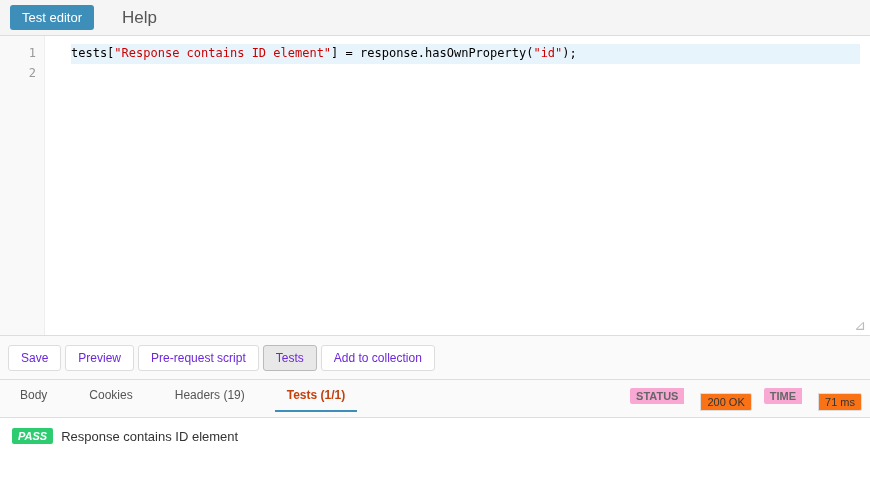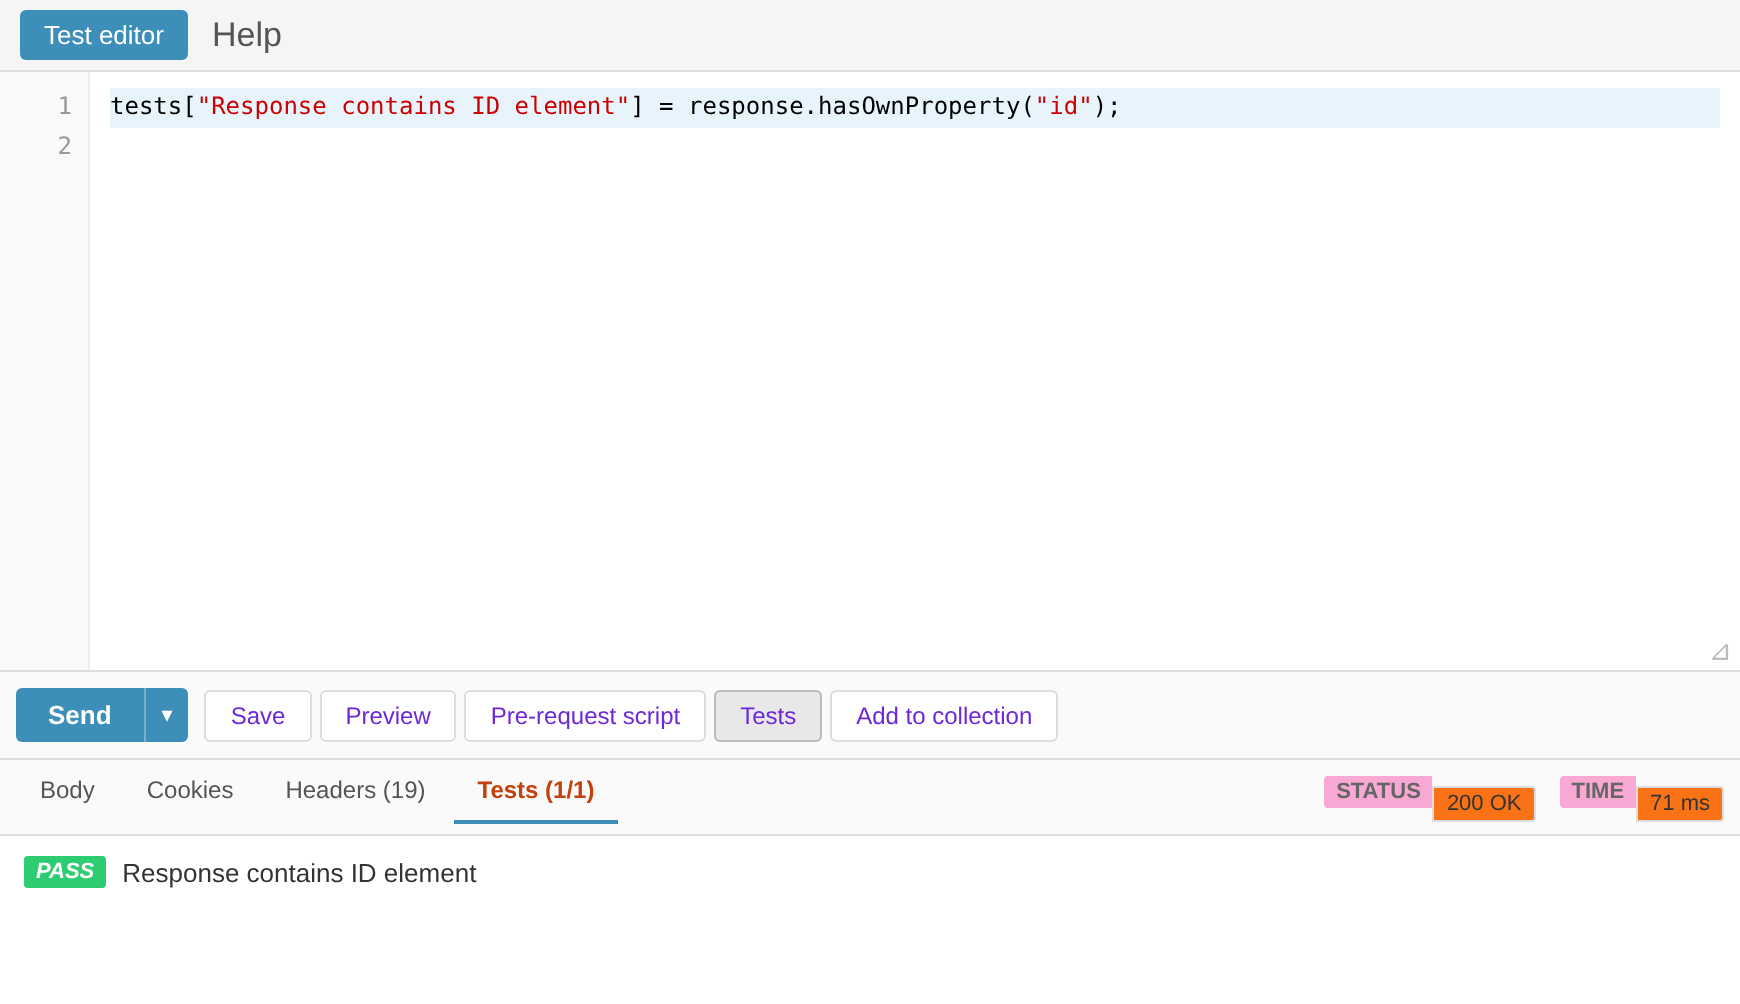--- a/index.html
+++ b/index.html
@@ -1,15 +1,15 @@
 <!DOCTYPE html>
 <html><head>
   <meta charset="utf-8">
   <style>
-    * { box-sizing: border-box; margin: 0; padding: 0; }
+    * { box-sizing: border-box; margin: 0; padding: 0; gap: 16px; }
     body { font-family: Arial, sans-serif; font-size: 13px; background: #fff; width: 870px; height: 502px; overflow: hidden; }
 
     
     .header {
       display: flex;
       align-items: center;
       background: #f5f5f5;
       border-bottom: 1px solid #ddd;
       padding: 6px 10px;
       height: 36px;
@@ -222,24 +222,20 @@
     <span class="line-number">1</span>
     <span class="line-number">2</span>
   </div>
   <div class="code-area">
     <span class="code-line active-line">tests[<span class="str">"Response contains ID element"</span>] = response.<span class="fn">hasOwnProperty</span>(<span class="str">"id"</span>);</span>
   </div>
   <div class="resize-handle">⊿</div>
 </div>
 
 <div class="toolbar">
-  <div class="btn-send-group">
-    <button class="btn-send">Send</button>
-    <button class="btn-send-dropdown">▾</button>
-  </div>
   <button class="btn-toolbar">Save</button>
   <button class="btn-toolbar">Preview</button>
   <button class="btn-toolbar">Pre-request script</button>
   <button class="btn-toolbar active">Tests</button>
   <button class="btn-toolbar">Add to collection</button>
 </div>
 
 <div class="response-tabs">
   <div class="tab">Body</div>
   <div class="tab">Cookies</div>

